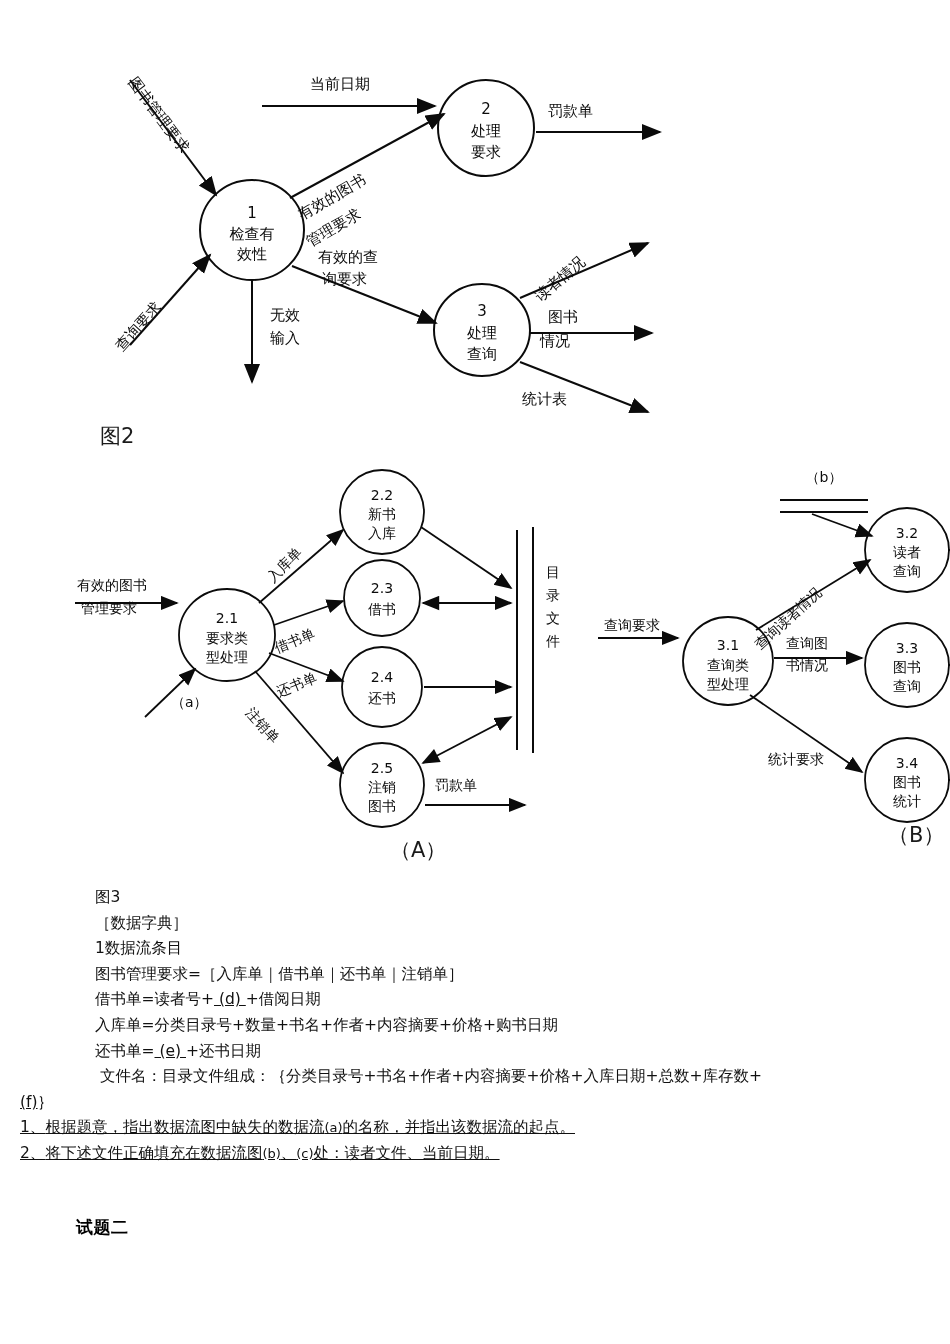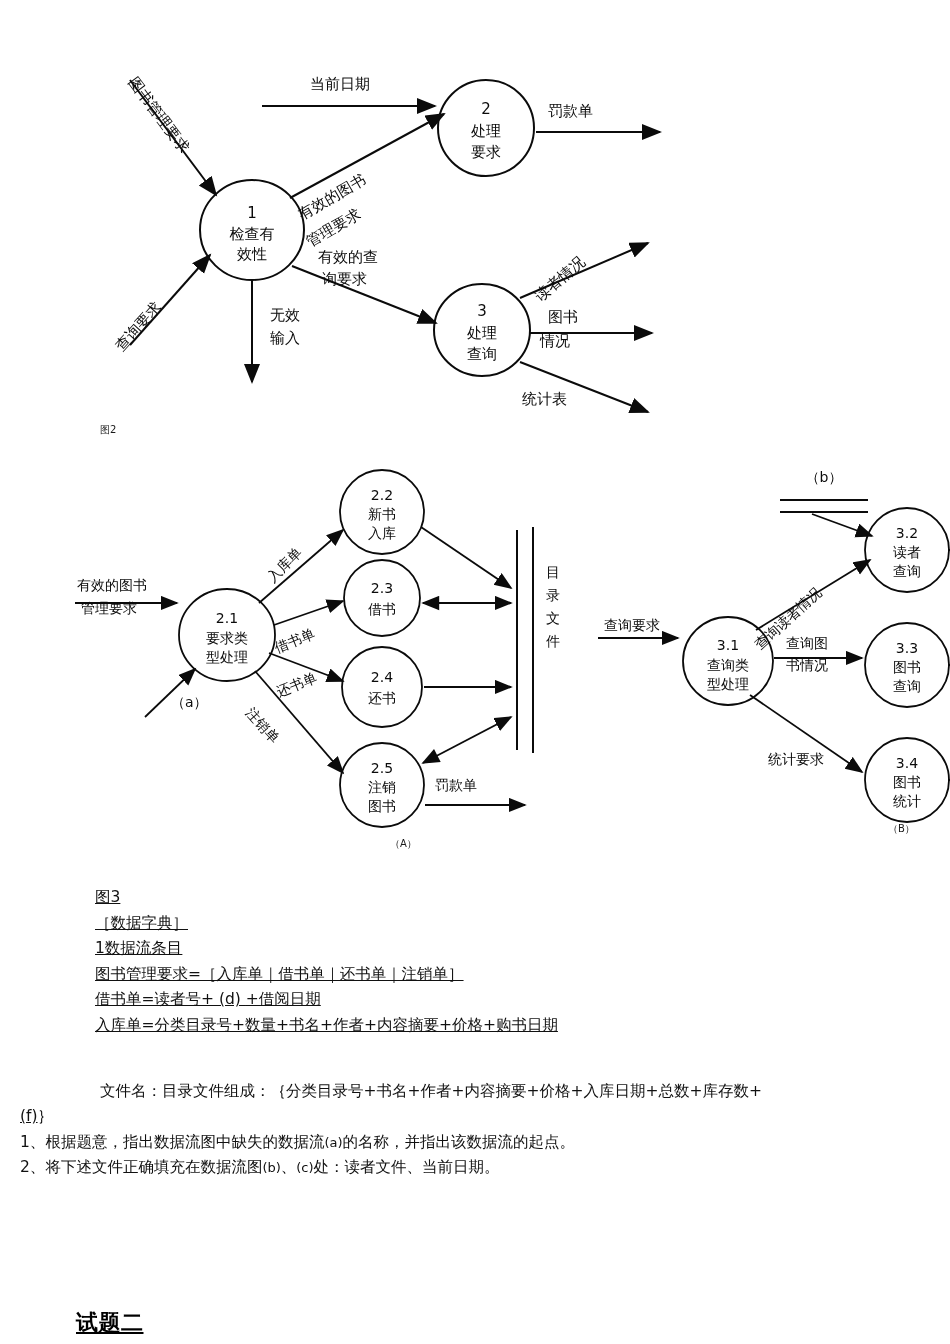--- a/index.html
+++ b/index.html
@@ -17,51 +17,50 @@
   }
   .page { position: relative; width: 950px; height: 1344px; }
 
   
   .canvas { position: absolute; }
   .canvas svg { display: block; }
 
   
   .fig-caption {
     position: absolute;
-    font-size: 10px;
+    font-size: 21px;
     line-height: 1.2;
     color: #1a1a1a;
     white-space: nowrap;
   }
   .textblock {
     position: absolute;
     left: 20px;
     top: 885px;
     width: 915px;
     font-size: 15.5px;
     line-height: 25.6px;
     color: #111;
   }
   .tl { white-space: nowrap; }
-  .indent1 { padding-left: 75px; text-decoration: underline; }
-  .indent2 { padding-left: 80px; margin-top: 40px; }
+  .indent1 { padding-left: 75px; }
+  .indent2 { padding-left: 80px; }
   .small { font-size: 13px; }
   .blank {
     text-decoration: underline;
     white-space: pre;
   }
-  .qline { padding-left: 0; }
+  .qline { padding-left: 0; text-decoration: underline; }
   .bottom-title {
     position: absolute;
     left: 76px;
-    top: 1308px;
-    font-size: 22px;
+    top: 1216px;
+    font-size: 17px;
     font-weight: bold;
     letter-spacing: 0.5px;
-    text-decoration: underline;
   }
   
   .scan { filter: grayscale(1) contrast(1.05); }
   text { font-family: "DejaVu Sans", "Liberation Sans", sans-serif; }
 </style>
 </head>
 <body>
 
 <div class="page">
 
@@ -295,20 +294,23 @@
     <div class="tl indent1">1数据流条目</div>
 
     <div class="tl indent1">图书管理要求=［入库单｜借书单｜还书单｜注销单］</div>
 
     <div class="tl indent1">
       <span>借书单=读者号+</span><span class="blank"> (d) </span><span>+借阅日期</span>
     </div>
 
     <div class="tl indent1">入库单=分类目录号+数量+书名+作者+内容摘要+价格+购书日期</div>
 
+    <div class="tl indent1">
+      <span>还书单=</span><span class="blank"> (e) </span><span>+还书日期</span>
+    </div>
 
 
     <div class="tl indent2">文件名：目录文件组成：｛分类目录号+书名+作者+内容摘要+价格+入库日期+总数+库存数+</div>
 
     <div class="tl">
       <span class="blank">(f)</span><span>｝</span>
     </div>
 
     <div class="tl qline">
       <span>1、</span><span>根据题意，指出数据流图中缺失的数据流</span><span class="small">(a)</span><span>的名称，并指出该数据流的起点。</span>

